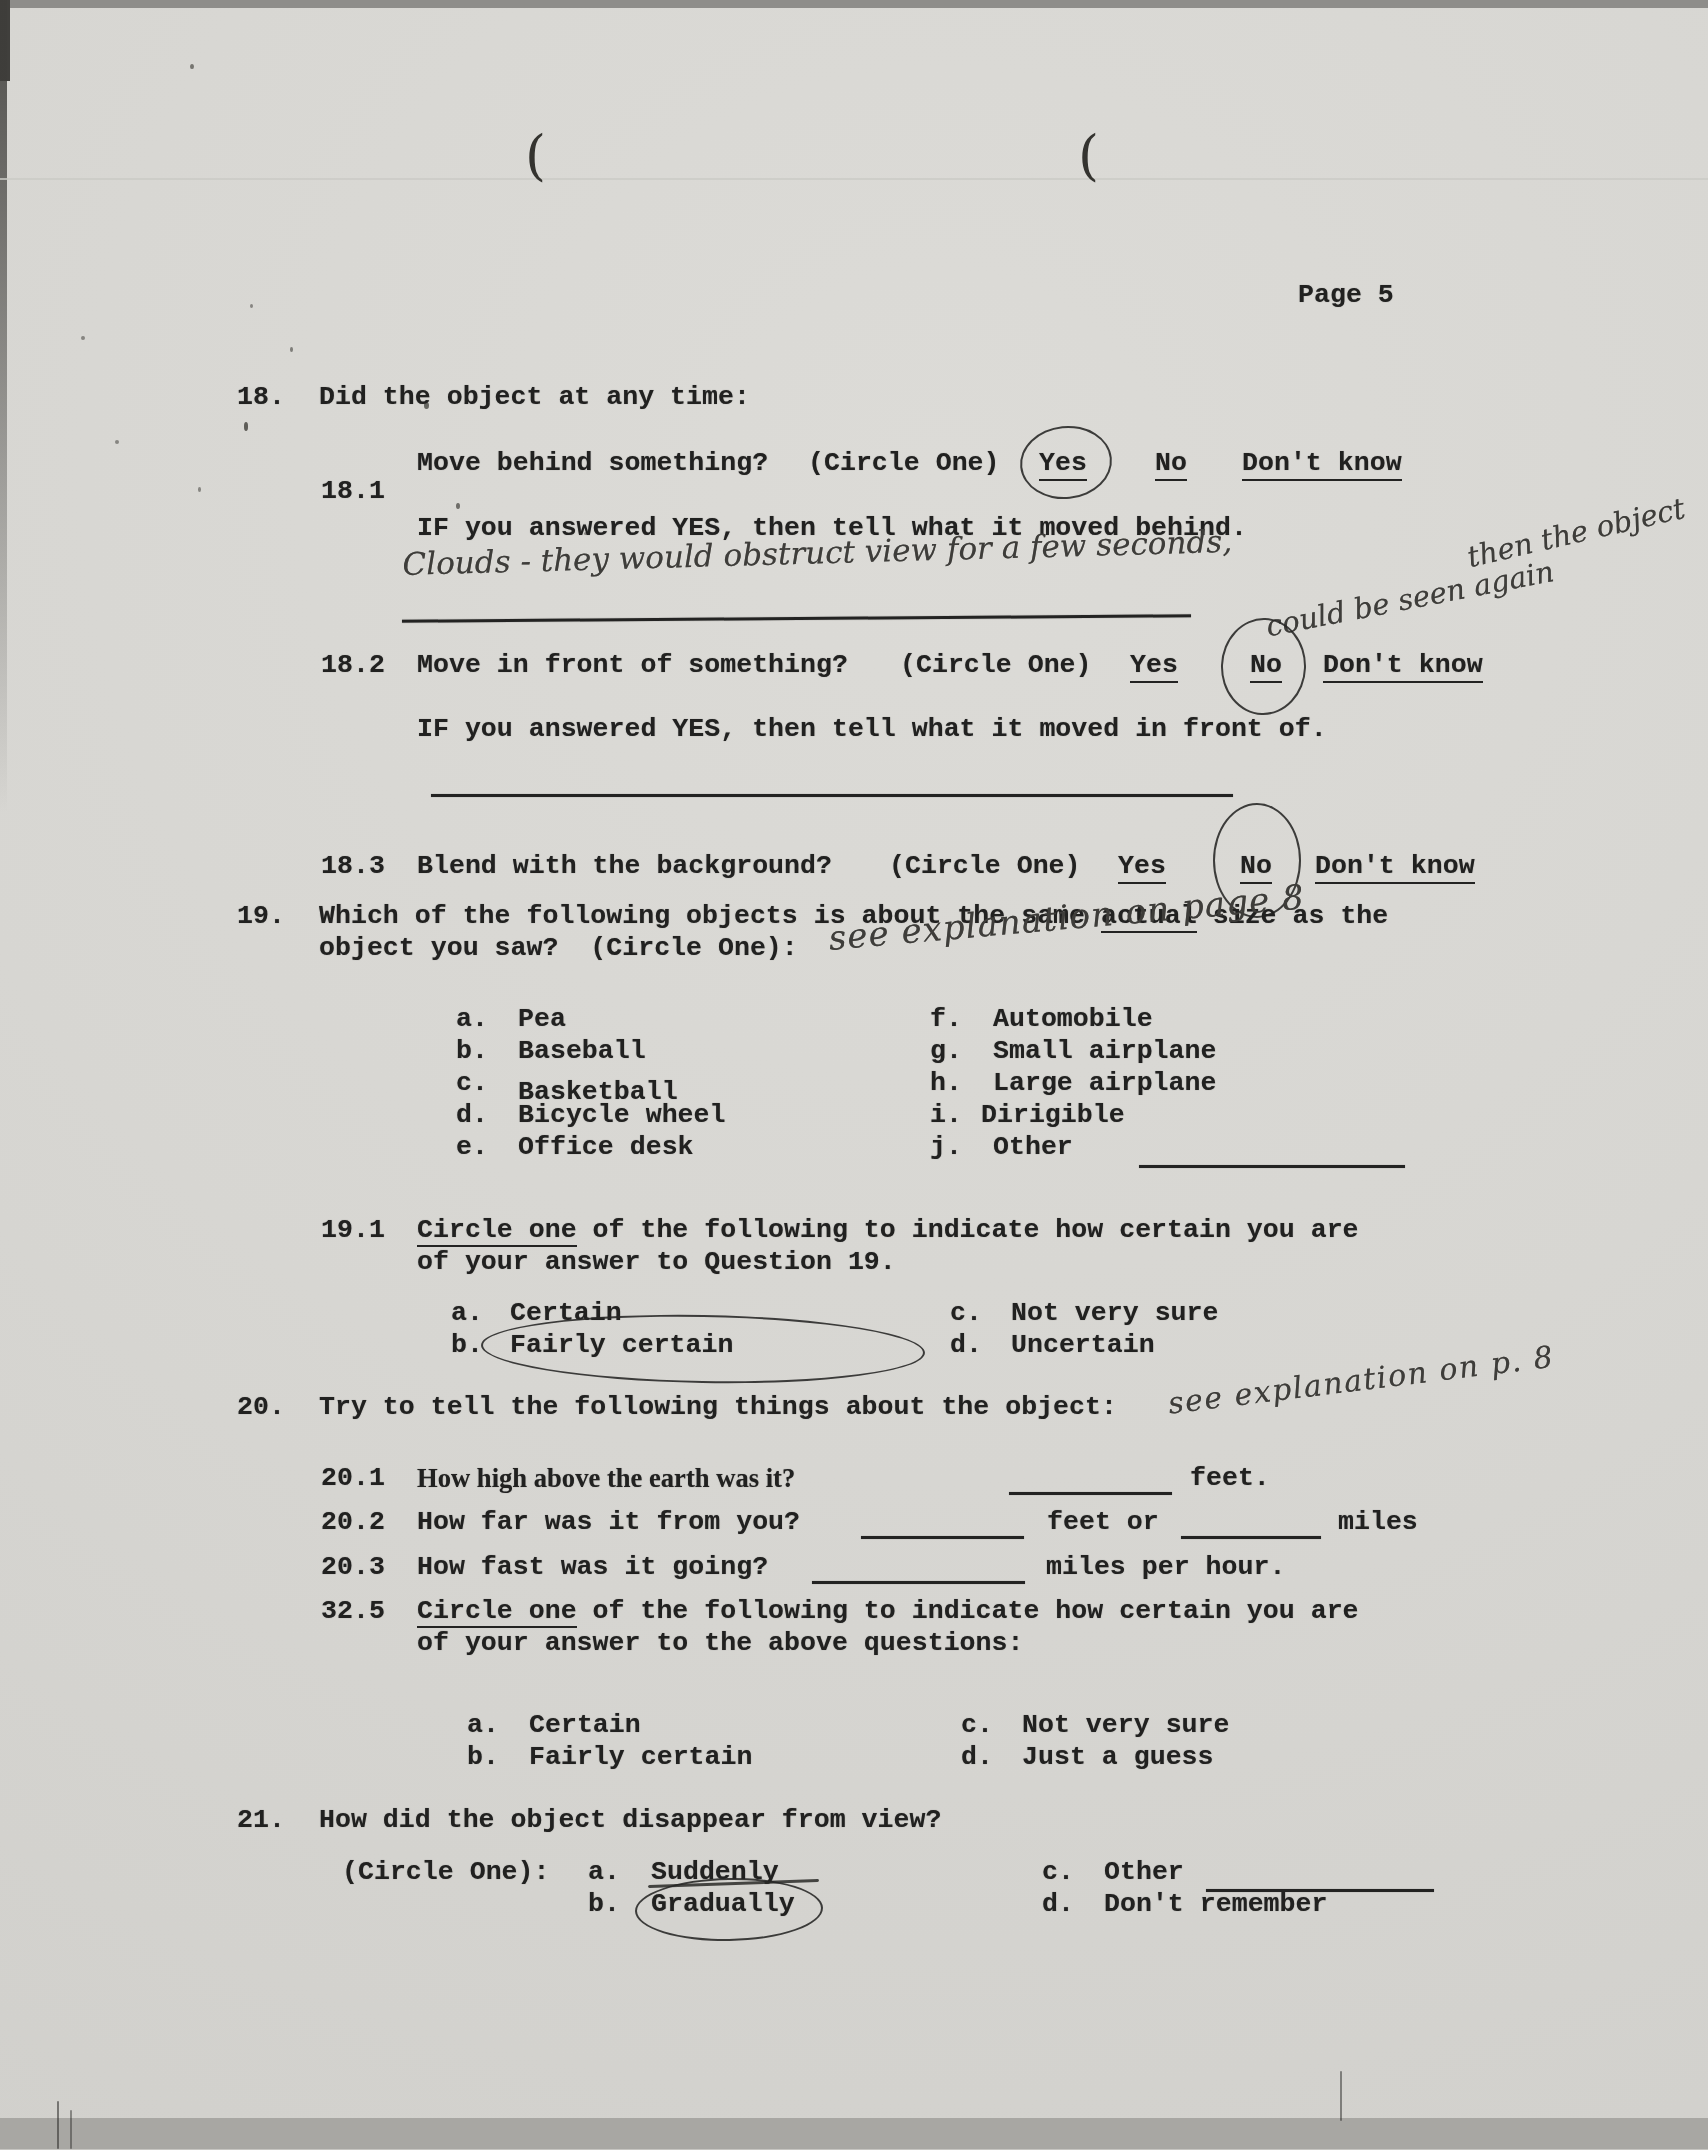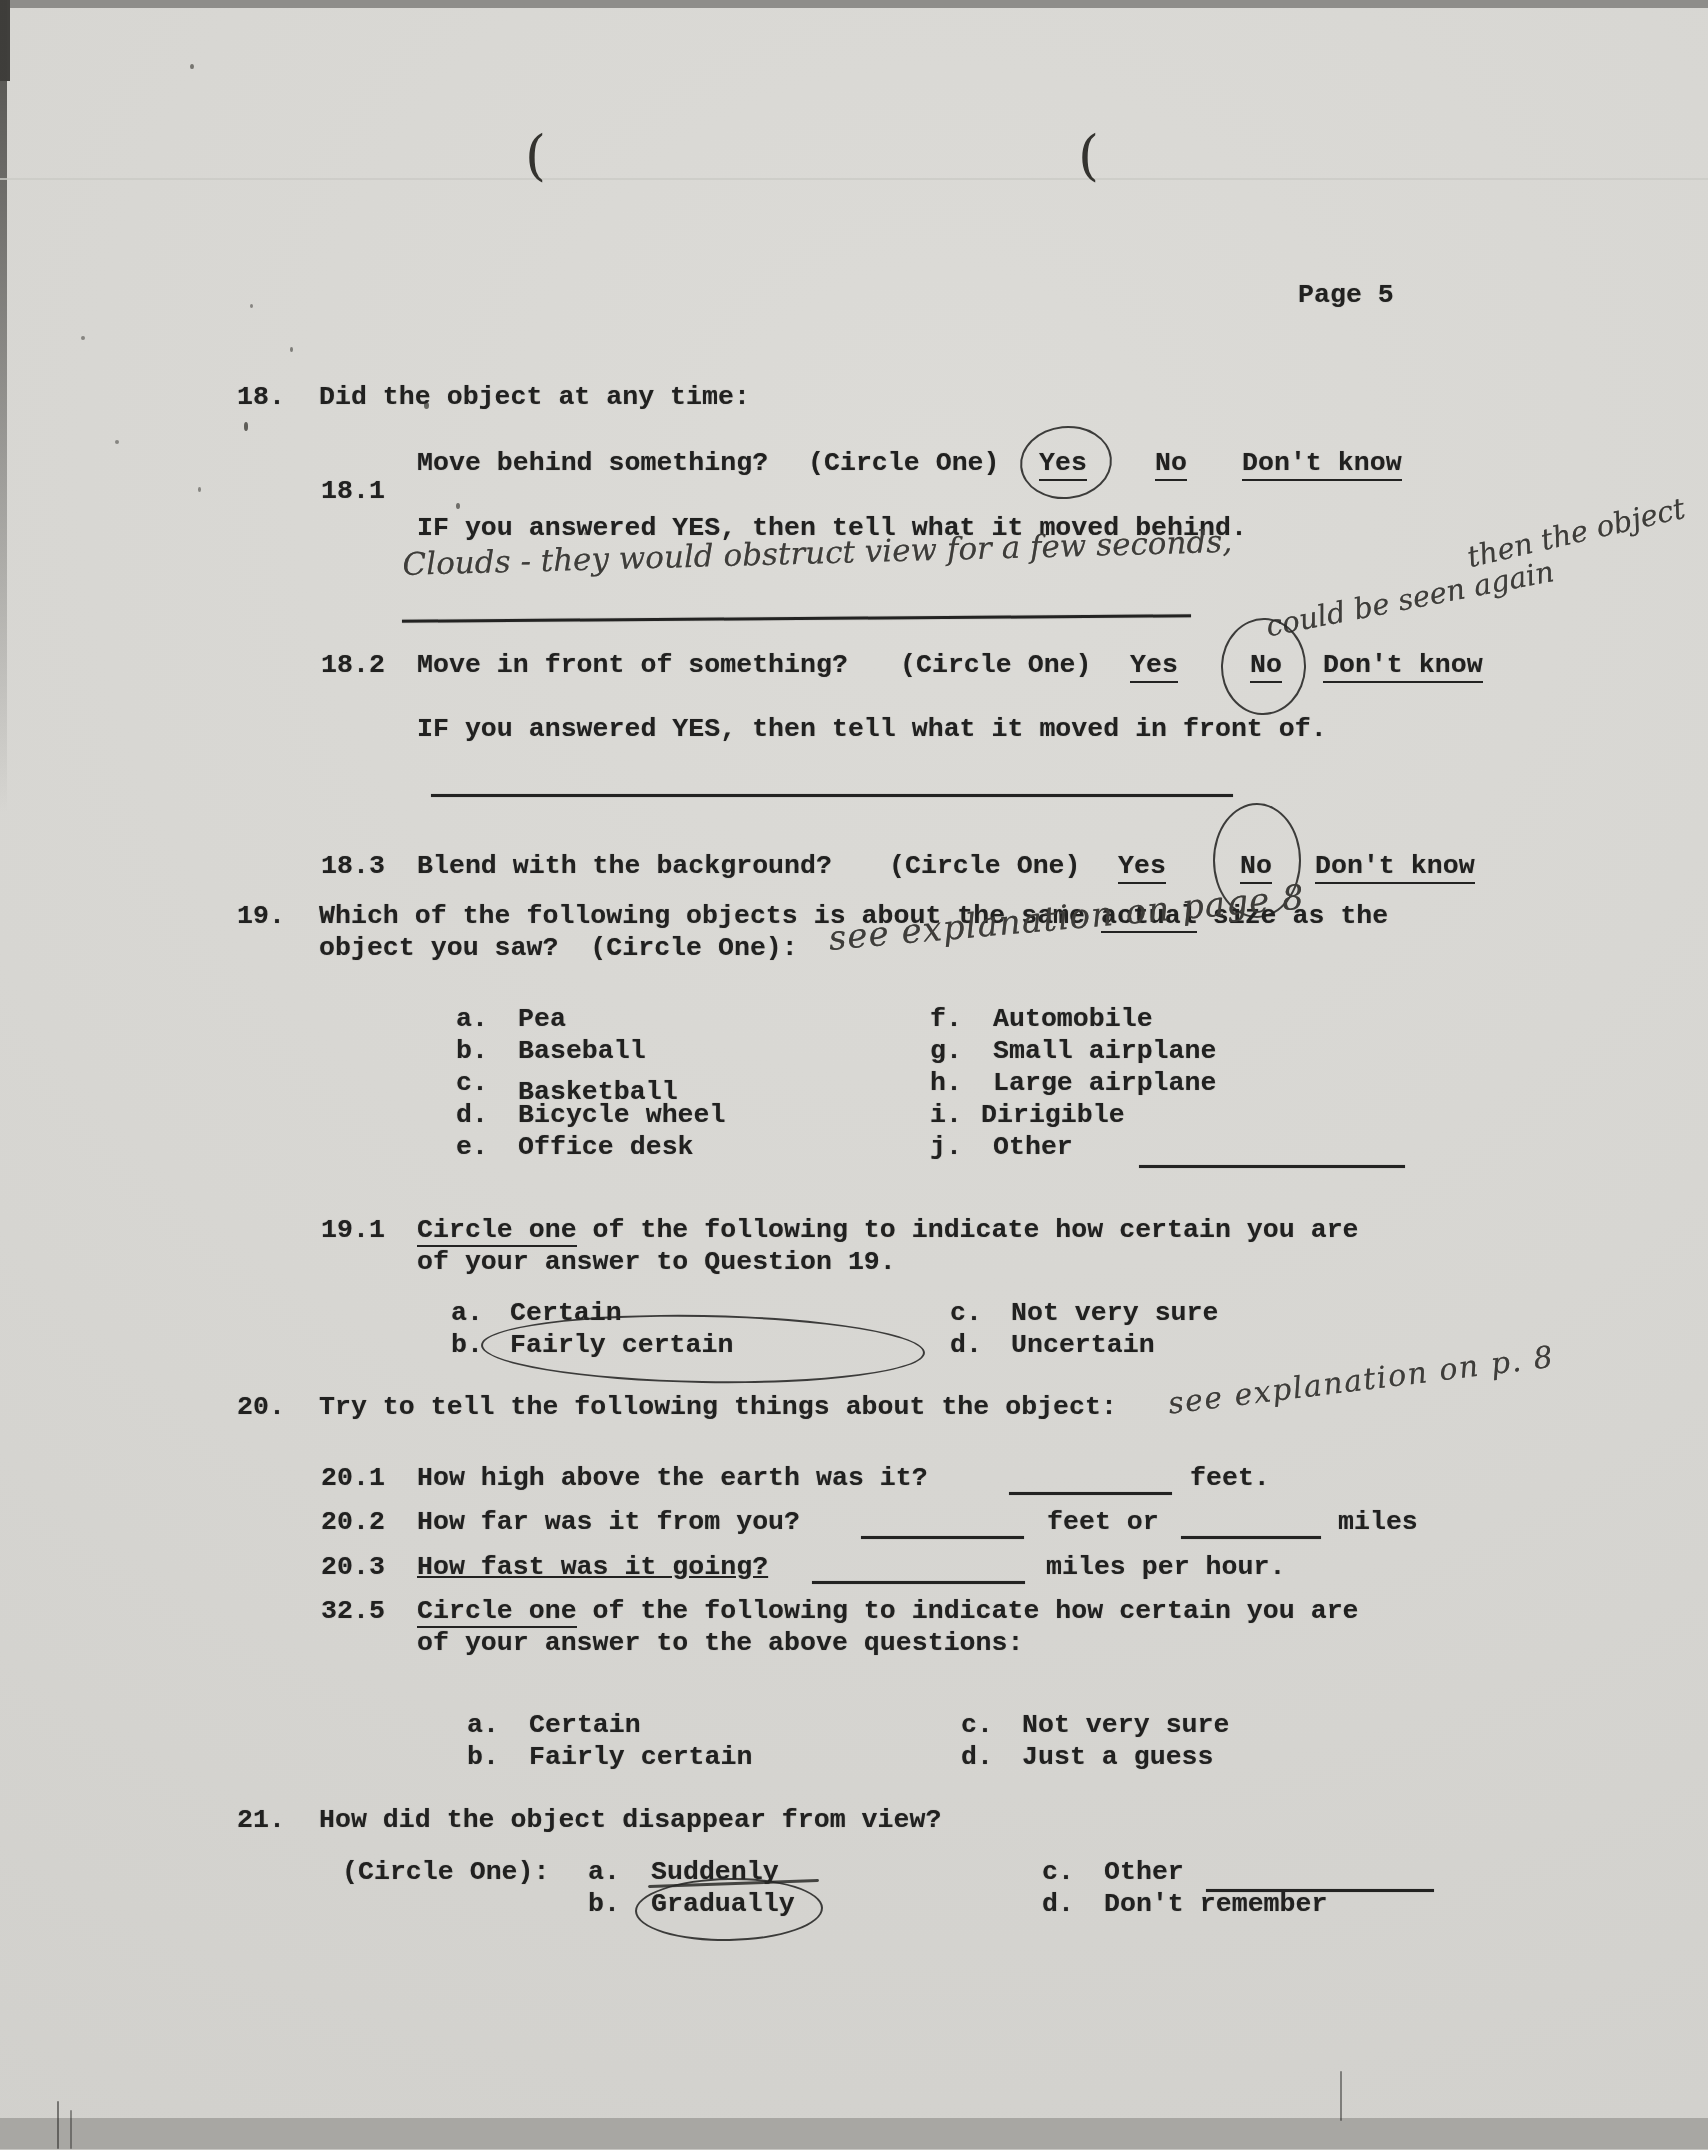--- a/index.html
+++ b/index.html
@@ -140,33 +140,33 @@
   <span class="tw" style="left:1011px;top:1299px;">Not very sure</span>
   <span class="tw" style="left:950px;top:1331px;">d.</span>
   <span class="tw" style="left:1011px;top:1331px;">Uncertain</span>
   <div class="circle" style="left:481px;top:1315px;width:440px;height:64px;transform:rotate(1deg);"></div>
 
   <span class="tw" style="left:237px;top:1393px;">20.</span>
   <span class="tw" style="left:319px;top:1393px;">Try to tell the following things about the object:</span>
   <span class="hw" style="left:1166px;top:1386px;font-size:30px;letter-spacing:1.6px;transform:rotate(-7deg);transform-origin:left top;">see explanation on p. 8</span>
 
   <span class="tw" style="left:321px;top:1464px;">20.1</span>
-  <span class="tw" style="left:417px;top:1464px;">How high above the earth was it?</span>
+  <span class="tw" style="left:417px;top:1464px;font-family:Liberation Serif, serif;">How high above the earth was it?</span>
   <div class="blank" style="left:1009px;top:1492px;width:163px;"></div>
   <span class="tw" style="left:1190px;top:1464px;">feet.</span>
 
   <span class="tw" style="left:321px;top:1508px;">20.2</span>
   <span class="tw" style="left:417px;top:1508px;">How far was it from you?</span>
   <div class="blank" style="left:861px;top:1536px;width:163px;"></div>
   <span class="tw" style="left:1047px;top:1508px;">feet or</span>
   <div class="blank" style="left:1181px;top:1536px;width:140px;"></div>
   <span class="tw" style="left:1338px;top:1508px;">miles</span>
 
   <span class="tw" style="left:321px;top:1553px;">20.3</span>
-  <span class="tw" style="left:417px;top:1553px;text-decoration:underline;">How fast was it going?</span>
+  <span class="tw" style="left:417px;top:1553px;">How fast was it going?</span>
   <div class="blank" style="left:812px;top:1581px;width:213px;"></div>
   <span class="tw" style="left:1046px;top:1553px;">miles per hour.</span>
 
   <span class="tw" style="left:321px;top:1597px;">32.5</span>
   <span class="tw" style="left:417px;top:1597px;"><span class="seg u">Circle one</span><span class="seg"> of the following to indicate how certain you are</span></span>
   <span class="tw" style="left:417px;top:1629px;">of your answer to the above questions:</span>
 
   <span class="tw" style="left:467px;top:1711px;">a.</span>
   <span class="tw" style="left:529px;top:1711px;">Certain</span>
   <span class="tw" style="left:467px;top:1743px;">b.</span>

